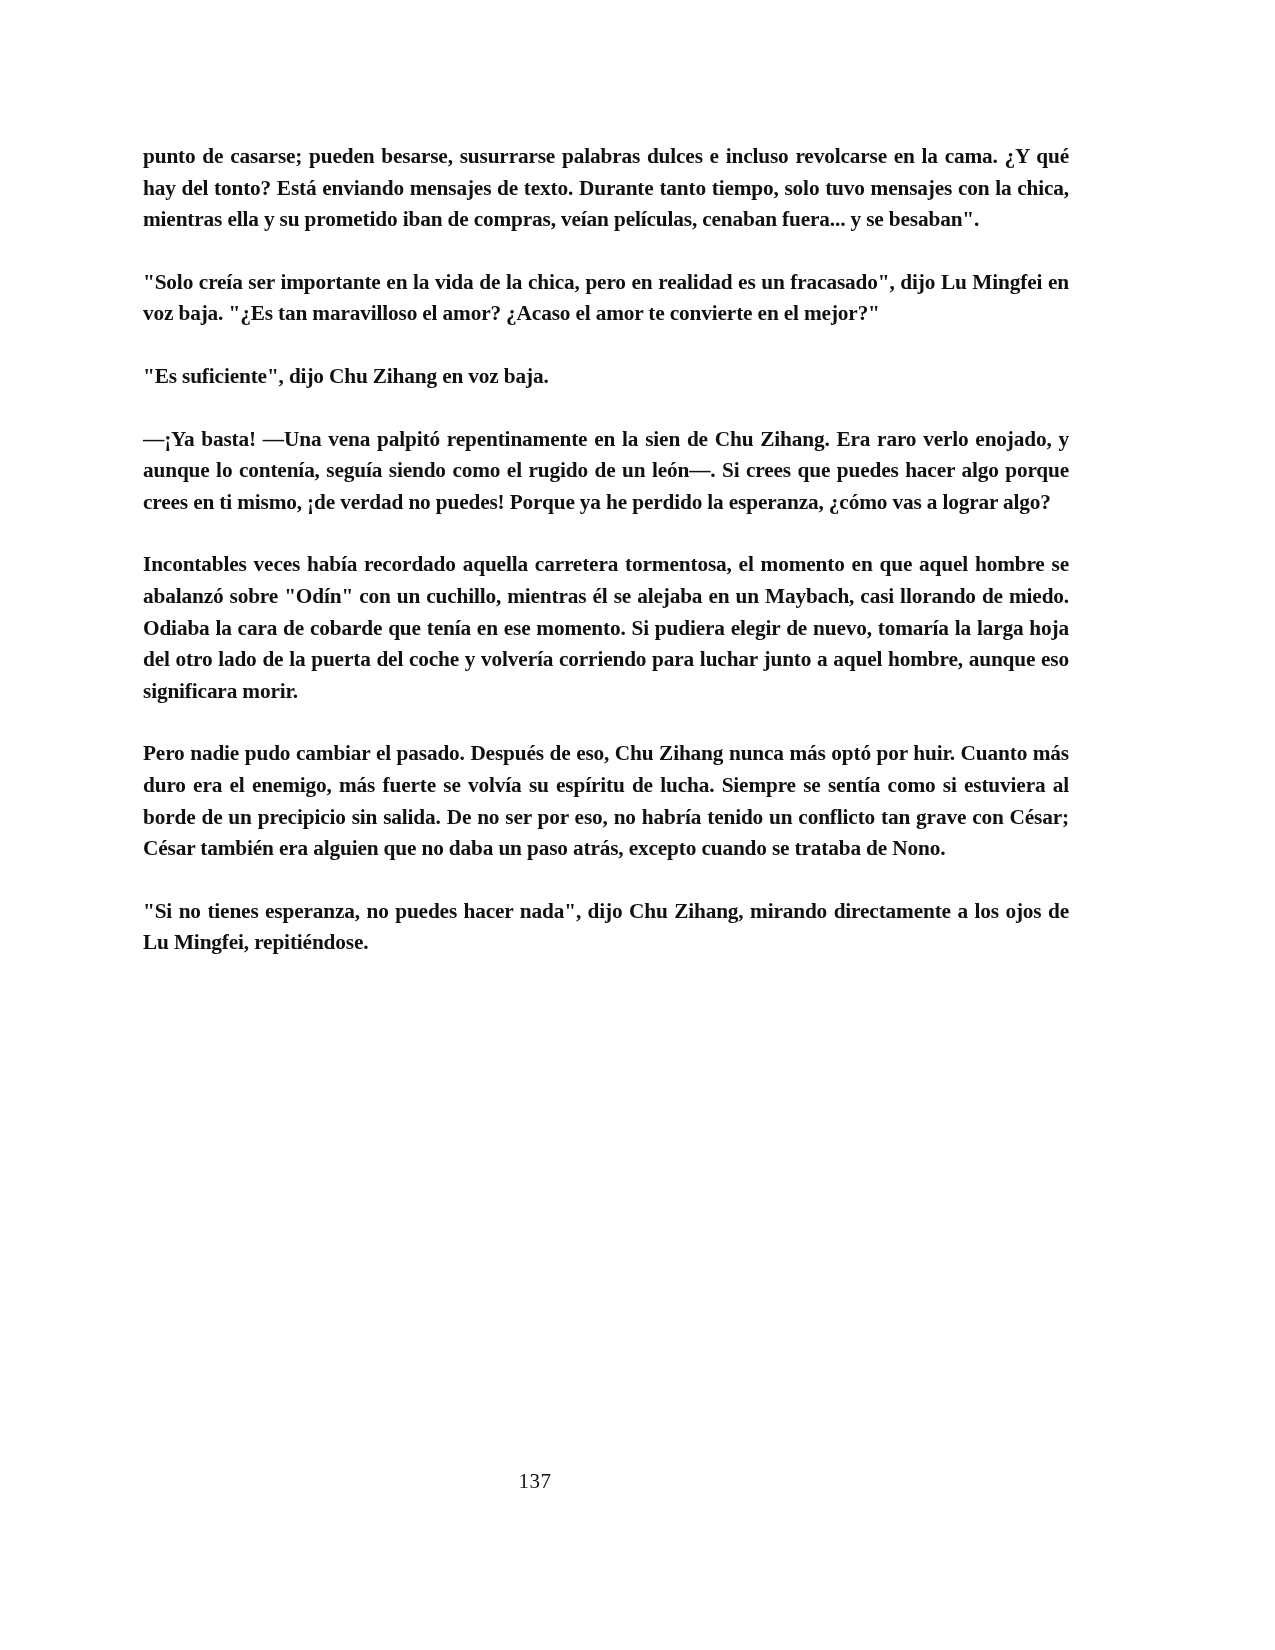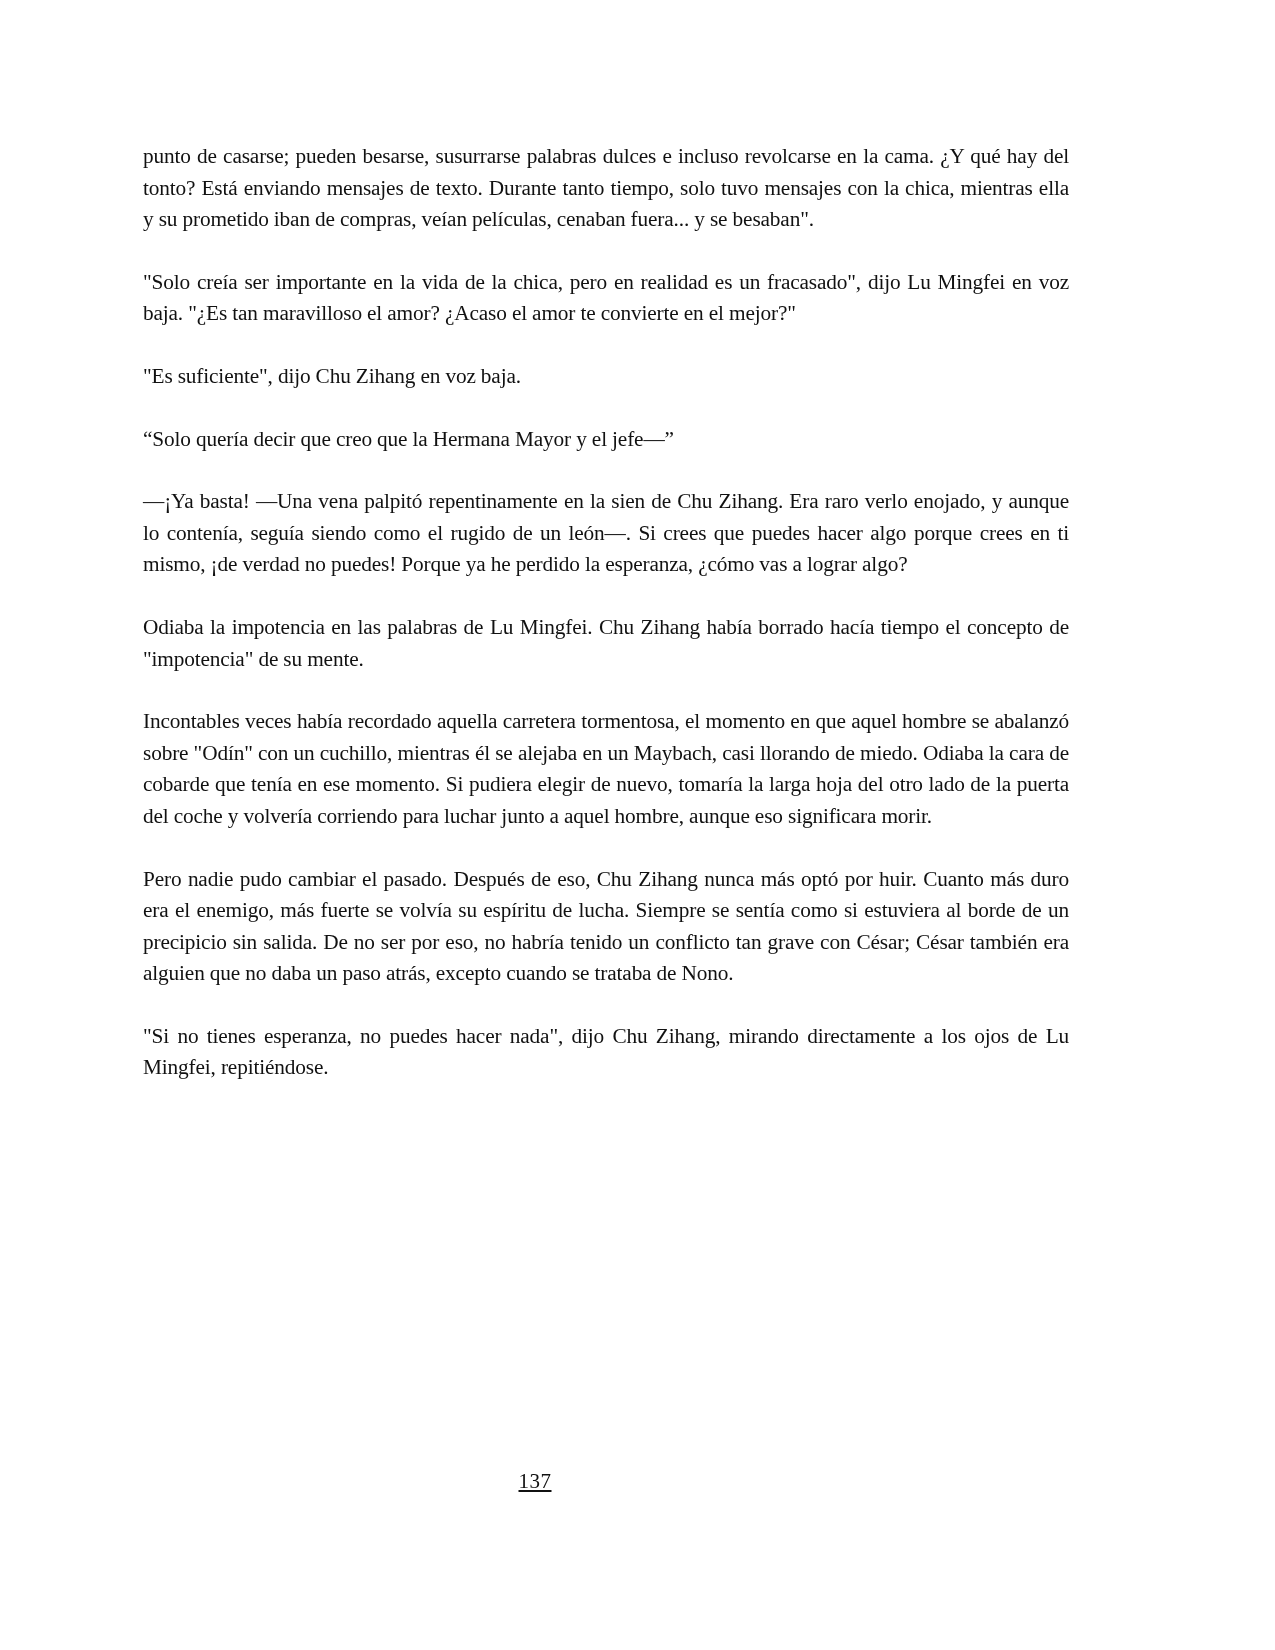--- a/index.html
+++ b/index.html
@@ -20,41 +20,39 @@
       left: 143px;
       top: 141px;
       width: 926px;
     }
     .para {
       margin: 0 0 31px 0;
       font-size: 21.3px;
       line-height: 31.6px;
       text-align: justify;
       letter-spacing: -0.15px;
+      font-weight: bold;
     }
     .page-number {
       position: absolute;
       left: 0;
       width: 1070px;
       top: 1468px;
       text-align: center;
       font-size: 21px;
       line-height: 26px;
       letter-spacing: 0.5px;
-      text-decoration: underline;
     }
   </style>
 </head>
 <body>
 
 <main class="page-body">
   <p class="para">punto de casarse; pueden besarse, susurrarse palabras dulces e incluso revolcarse en la cama. ¿Y qué hay del tonto? Está enviando mensajes de texto. Durante tanto tiempo, solo tuvo mensajes con la chica, mientras ella y su prometido iban de compras, veían películas, cenaban fuera... y se besaban".</p>
   <p class="para">"Solo creía ser importante en la vida de la chica, pero en realidad es un fracasado", dijo Lu Mingfei en voz baja. "¿Es tan maravilloso el amor? ¿Acaso el amor te convierte en el mejor?"</p>
   <p class="para">"Es suficiente", dijo Chu Zihang en voz baja.</p>
-  <p class="para">“Solo quería decir que creo que la Hermana Mayor y el jefe—”</p>
   <p class="para">—¡Ya basta! —Una vena palpitó repentinamente en la sien de Chu Zihang. Era raro verlo enojado, y aunque lo contenía, seguía siendo como el rugido de un león—. Si crees que puedes hacer algo porque crees en ti mismo, ¡de verdad no puedes! Porque ya he perdido la esperanza, ¿cómo vas a lograr algo?</p>
-  <p class="para">Odiaba la impotencia en las palabras de Lu Mingfei. Chu Zihang había borrado hacía tiempo el concepto de "impotencia" de su mente.</p>
   <p class="para">Incontables veces había recordado aquella carretera tormentosa, el momento en que aquel hombre se abalanzó sobre "Odín" con un cuchillo, mientras él se alejaba en un Maybach, casi llorando de miedo. Odiaba la cara de cobarde que tenía en ese momento. Si pudiera elegir de nuevo, tomaría la larga hoja del otro lado de la puerta del coche y volvería corriendo para luchar junto a aquel hombre, aunque eso significara morir.</p>
   <p class="para">Pero nadie pudo cambiar el pasado. Después de eso, Chu Zihang nunca más optó por huir. Cuanto más duro era el enemigo, más fuerte se volvía su espíritu de lucha. Siempre se sentía como si estuviera al borde de un precipicio sin salida. De no ser por eso, no habría tenido un conflicto tan grave con César; César también era alguien que no daba un paso atrás, excepto cuando se trataba de Nono.</p>
   <p class="para">"Si no tienes esperanza, no puedes hacer nada", dijo Chu Zihang, mirando directamente a los ojos de Lu Mingfei, repitiéndose.</p>
 </main>
 
 <div class="page-number">137</div>
 
 </body></html>

